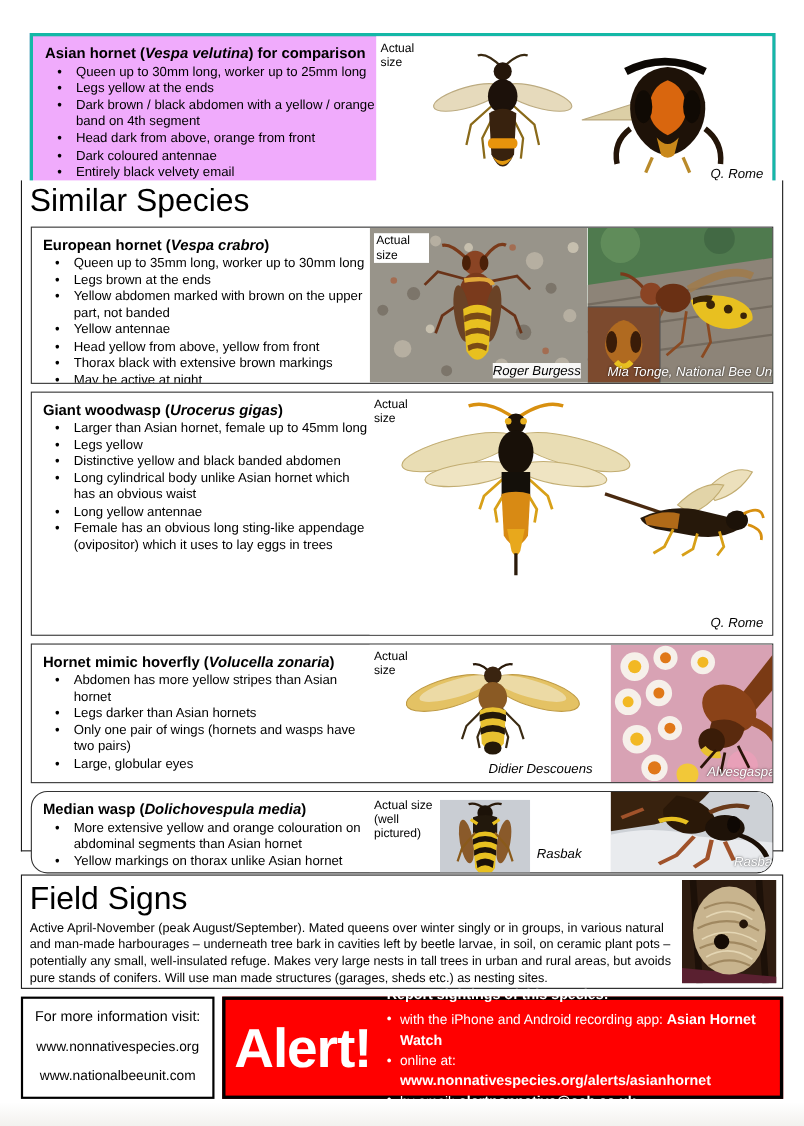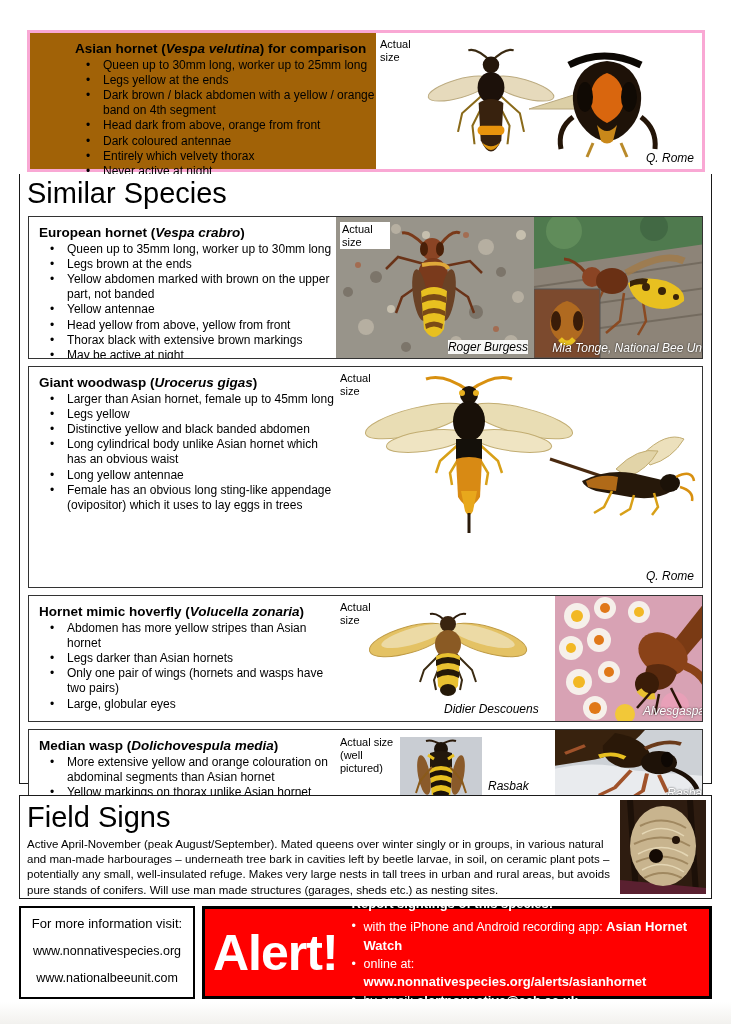--- a/index.html
+++ b/index.html
@@ -3,43 +3,43 @@
 <meta charset="utf-8">
 <style>
   * { margin:0; padding:0; box-sizing:border-box; }
   html,body { background:#fff; }
   body { width:731px; height:1024px; font-family:"Liberation Sans", sans-serif; color:#000; position:relative; overflow:hidden; }
 
   .page { position:relative; width:731px; height:1024px; background:#fff; }
   .page-bottom-fade { position:absolute; left:0; bottom:0; width:731px; height:22px; background:linear-gradient(#ffffff,#f2f1ee); }
 
   
-  .comparison-box { position:absolute; left:27px; top:30px; width:678px; height:142px; border:3px solid #f9a8d4; background:#a16207; display:flex;padding-left:34px; }
+  .comparison-box { position:absolute; left:27px; top:30px; width:678px; height:142px; border:3px solid #14b8a6; background:#f0abfc; display:flex; }
   .comparison-text { width:312px; padding:8px 0 0 11px; }
   .species-title { font-size:13.5px; font-weight:bold; margin-bottom:2px; }
   .species-title .latin { font-style:italic; }
   ul.bullets { list-style:none; margin-left:7px; }
   ul.bullets li { position:relative; font-size:12px; line-height:1.26; padding-left:21px; }
   ul.bullets li::before { content:"\2022"; position:absolute; left:4px; font-size:12px; }
   .img-panel { position:relative; flex:1; background:#fff; }
   .actual-size { position:absolute; top:5px; left:4px; font-size:11px; line-height:1.15; width:50px; background:#fff; z-index:3; }
   .credit { position:absolute; font-style:italic; font-size:12px; }
   .credit.dark { color:#000; }
   .credit.light { color:#fff; text-shadow:0 0 2px rgba(0,0,0,.8); }
   .credit.boxed { background:rgba(255,255,255,.92); padding:0 0; color:#000; }
 
   
-  .similar-section { position:absolute; left:19px; top:174px; width:693px; height:610px; border:1px solid #1a1a1a; border-top:none; background:#fff; }
+  .similar-section { position:absolute; left:19px; top:164px; width:693px; height:610px; border:1px solid #1a1a1a; border-top:none; background:#fff; }
   .section-heading { font-size:29px; font-weight:400; padding:3px 0 0 7px; letter-spacing:0; }
   .species-box { position:relative; margin:0 8px 7px 8px; border:1px solid #333; background:#fff; display:flex; overflow:hidden; }
   .species-box .text-col { width:307px; padding:8px 0 0 10px; }
   .box-eh { height:143px; margin-top:6px; }
   .box-gw { height:222px; }
   .box-hf { height:127px; }
-  .box-mw { height:75px; }
+  .box-mw { height:75px;border-radius:15px; }
 
   .photo { position:absolute; top:0; height:100%; overflow:hidden; }
   .photo svg { display:block; width:100%; height:100%; }
 
   
   .eh-imgs { position:relative; flex:1; }
   .eh-photo-a { left:0; width:198px; }
   .eh-photo-b { left:198px; width:178px; }
   .eh-imgs .actual-size { background:#fff; padding:1px 2px; }
 
@@ -88,21 +88,21 @@
 
   <div class="comparison-box">
     <div class="comparison-text">
       <div class="species-title"><span>Asian hornet (</span><span class="latin">Vespa velutina</span><span>) for comparison</span></div>
       <ul class="bullets">
         <li>Queen up to 30mm long, worker up to 25mm long</li>
         <li>Legs yellow at the ends</li>
         <li>Dark brown / black abdomen with a yellow / orange band on 4th segment</li>
         <li>Head dark from above, orange from front</li>
         <li>Dark coloured antennae</li>
-        <li>Entirely which velvety thorax</li>
+        <li>Entirely black velvety email</li>
         <li>Never active at night</li>
       </ul>
     </div>
     <div class="img-panel">
       <div class="actual-size">Actual size</div>
 
       <svg style="position:absolute;left:50px;top:4px;width:130px;height:132px;" viewBox="0 0 120 128">
         <path d="M60 24 Q46 10 38 13" stroke="#3a2a12" stroke-width="2" fill="none"></path>
         <path d="M60 24 Q74 10 82 13" stroke="#3a2a12" stroke-width="2" fill="none"></path>
         <ellipse cx="29" cy="50" rx="31" ry="9" fill="#e6dabc" stroke="#bcab80" transform="rotate(-16 29 50)"></ellipse>

